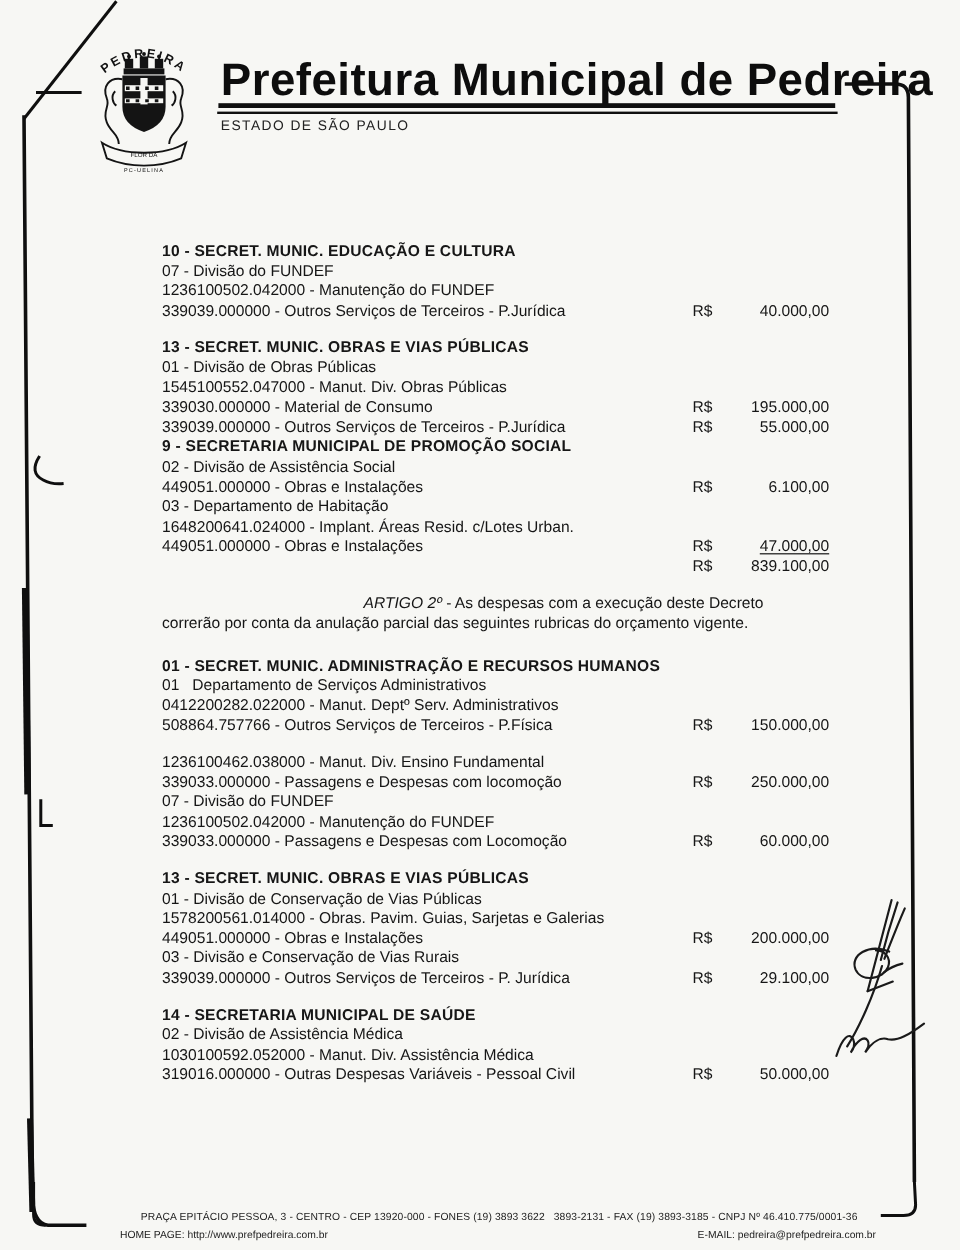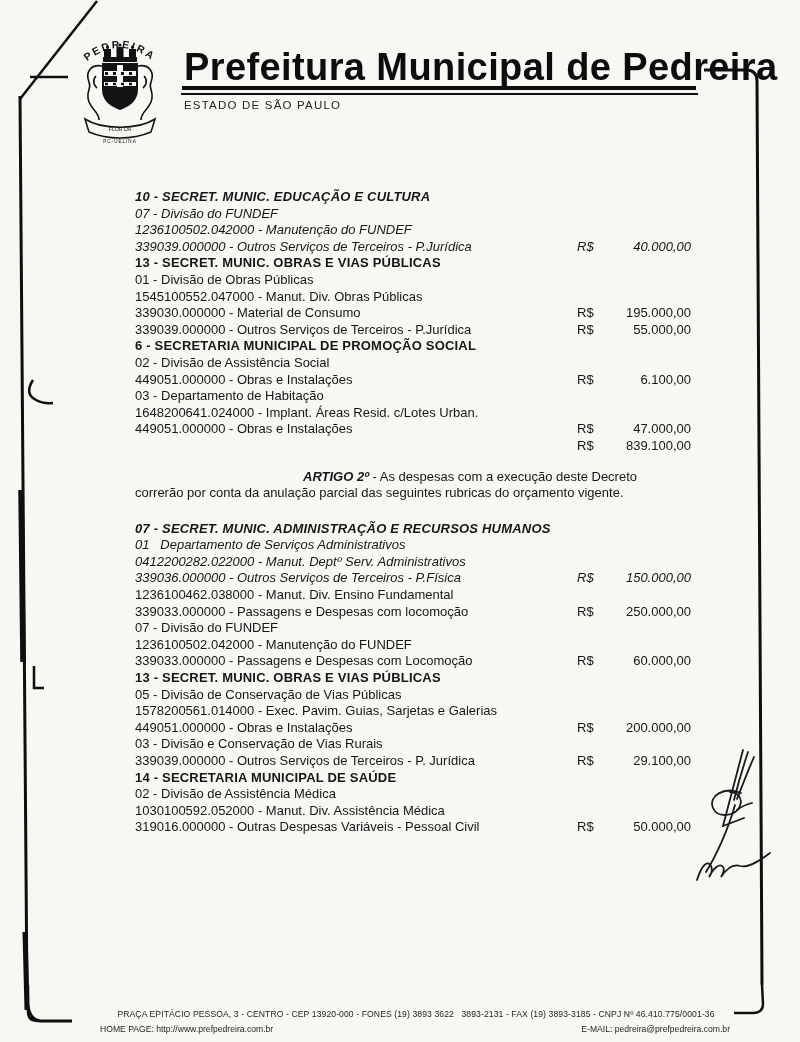--- a/index.html
+++ b/index.html
@@ -17,31 +17,31 @@
     white-space:nowrap;
   }
   .title-underline{position:absolute; left:182px; top:86px; width:514px; height:4px; background:#0f0f0f;}
   .title-underline2{position:absolute; left:181px; top:93px; width:517px; height:2px; background:#0f0f0f;}
   .doc-subtitle{
     position:absolute; left:184px; top:99px; width:514px; 
     font-size:11.5px; letter-spacing:1.2px; color:#222;
   }
   
   .body{position:absolute; left:135px; top:189px; width:556px;}
-  .sec{}
-  .sec:first-child{margin-top:0;font-style:italic;}
+  .sec{margin-top:14px;}
+  .sec:first-child{margin-top:12px;}
   .sec.tight{margin-top:0;}
   .bl-row{position:relative; height:16.6px; line-height:16.6px; font-size:13px;}
   .bl-text{white-space:pre;}
   .bl-text.bold{font-weight:bold; letter-spacing:.2px;}
   .bl-amount{position:absolute; right:0; top:0; width:114px; display:flex; justify-content:space-between;}
-  .bl-amount .val.underlined{text-underline-offset:2px;}
+  .bl-amount .val.underlined{text-decoration:underline; text-underline-offset:2px;}
   .article{margin:14px 0 19px; font-size:13px; line-height:16.6px;}
   .article .l1{padding-left:168px; white-space:pre;}
-  .art-label{font-weight:bold; font-style:italic;}
+  .art-label{font-weight:normal; font-style:italic;}
   
   .footer-line1{
     position:absolute; left:52px; right:20px; top:1009px; text-align:center;
     font-size:8.6px; letter-spacing:.1px; color:#1d1d1d; white-space:pre;
   }
   .footer-line2{
     position:absolute; left:100px; right:70px; top:1024px;
     display:flex; justify-content:space-between;
     font-size:8.6px; color:#1d1d1d; white-space:pre;
   }
@@ -136,21 +136,21 @@
           <div class="bl-row"><span class="bl-text">339030.000000 - Material de Consumo</span><span class="bl-amount">
               <span>R$</span>
               <span class="val">195.000,00</span>
             </span></div>
           <div class="bl-row"><span class="bl-text">339039.000000 - Outros Serviços de Terceiros - P.Jurídica</span><span class="bl-amount">
               <span>R$</span>
               <span class="val">55.000,00</span>
             </span></div>
         </div>
         <div class="sec tight">
-          <div class="bl-row"><span class="bl-text bold">6 - SECRETARIA MUNICIPAL DE PROMOÇÃO SOCIAL</span></div>
+          <div class="bl-row"><span class="bl-text bold">9 - SECRETARIA MUNICIPAL DE PROMOÇÃO SOCIAL</span></div>
           <div class="bl-row"><span class="bl-text">02 - Divisão de Assistência Social</span></div>
           <div class="bl-row"><span class="bl-text">449051.000000 - Obras e Instalações</span><span class="bl-amount">
               <span>R$</span>
               <span class="val">6.100,00</span>
             </span></div>
           <div class="bl-row"><span class="bl-text">03 - Departamento de Habitação</span></div>
           <div class="bl-row"><span class="bl-text">1648200641.024000 - Implant. Áreas Resid. c/Lotes Urban.</span></div>
           <div class="bl-row"><span class="bl-text">449051.000000 - Obras e Instalações</span><span class="bl-amount">
               <span>R$</span>
               <span class="val underlined">47.000,00</span>
@@ -162,45 +162,45 @@
         </div>
       </div>
 
     <div class="article">
       <div class="l1"><span class="art-label">ARTIGO 2º</span><span> - As despesas com a execução deste Decreto</span></div>
       <div class="l2">correrão por conta da anulação parcial das seguintes rubricas do orçamento vigente.</div>
     </div>
 
     <div>
         <div class="sec">
-          <div class="bl-row"><span class="bl-text bold">07 - SECRET. MUNIC. ADMINISTRAÇÃO E RECURSOS HUMANOS</span></div>
+          <div class="bl-row"><span class="bl-text bold">01 - SECRET. MUNIC. ADMINISTRAÇÃO E RECURSOS HUMANOS</span></div>
           <div class="bl-row"><span class="bl-text">01   Departamento de Serviços Administrativos</span></div>
           <div class="bl-row"><span class="bl-text">0412200282.022000 - Manut. Deptº Serv. Administrativos</span></div>
-          <div class="bl-row"><span class="bl-text">339036.000000 - Outros Serviços de Terceiros - P.Física</span><span class="bl-amount">
+          <div class="bl-row"><span class="bl-text">508864.757766 - Outros Serviços de Terceiros - P.Física</span><span class="bl-amount">
               <span>R$</span>
               <span class="val">150.000,00</span>
             </span></div>
         </div>
         <div class="sec">
           <div class="bl-row"><span class="bl-text">1236100462.038000 - Manut. Div. Ensino Fundamental</span></div>
           <div class="bl-row"><span class="bl-text">339033.000000 - Passagens e Despesas com locomoção</span><span class="bl-amount">
               <span>R$</span>
               <span class="val">250.000,00</span>
             </span></div>
           <div class="bl-row"><span class="bl-text">07 - Divisão do FUNDEF</span></div>
           <div class="bl-row"><span class="bl-text">1236100502.042000 - Manutenção do FUNDEF</span></div>
           <div class="bl-row"><span class="bl-text">339033.000000 - Passagens e Despesas com Locomoção</span><span class="bl-amount">
               <span>R$</span>
               <span class="val">60.000,00</span>
             </span></div>
         </div>
         <div class="sec">
           <div class="bl-row"><span class="bl-text bold">13 - SECRET. MUNIC. OBRAS E VIAS PÚBLICAS</span></div>
-          <div class="bl-row"><span class="bl-text">05 - Divisão de Conservação de Vias Públicas</span></div>
-          <div class="bl-row"><span class="bl-text">1578200561.014000 - Exec. Pavim. Guias, Sarjetas e Galerias</span></div>
+          <div class="bl-row"><span class="bl-text">01 - Divisão de Conservação de Vias Públicas</span></div>
+          <div class="bl-row"><span class="bl-text">1578200561.014000 - Obras. Pavim. Guias, Sarjetas e Galerias</span></div>
           <div class="bl-row"><span class="bl-text">449051.000000 - Obras e Instalações</span><span class="bl-amount">
               <span>R$</span>
               <span class="val">200.000,00</span>
             </span></div>
           <div class="bl-row"><span class="bl-text">03 - Divisão e Conservação de Vias Rurais</span></div>
           <div class="bl-row"><span class="bl-text">339039.000000 - Outros Serviços de Terceiros - P. Jurídica</span><span class="bl-amount">
               <span>R$</span>
               <span class="val">29.100,00</span>
             </span></div>
         </div>

